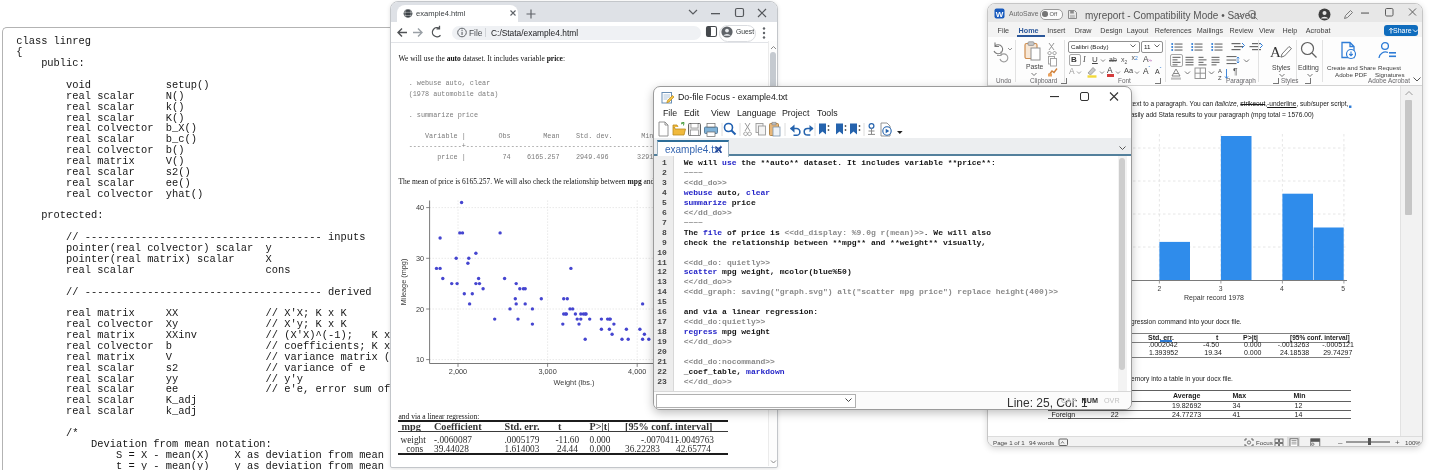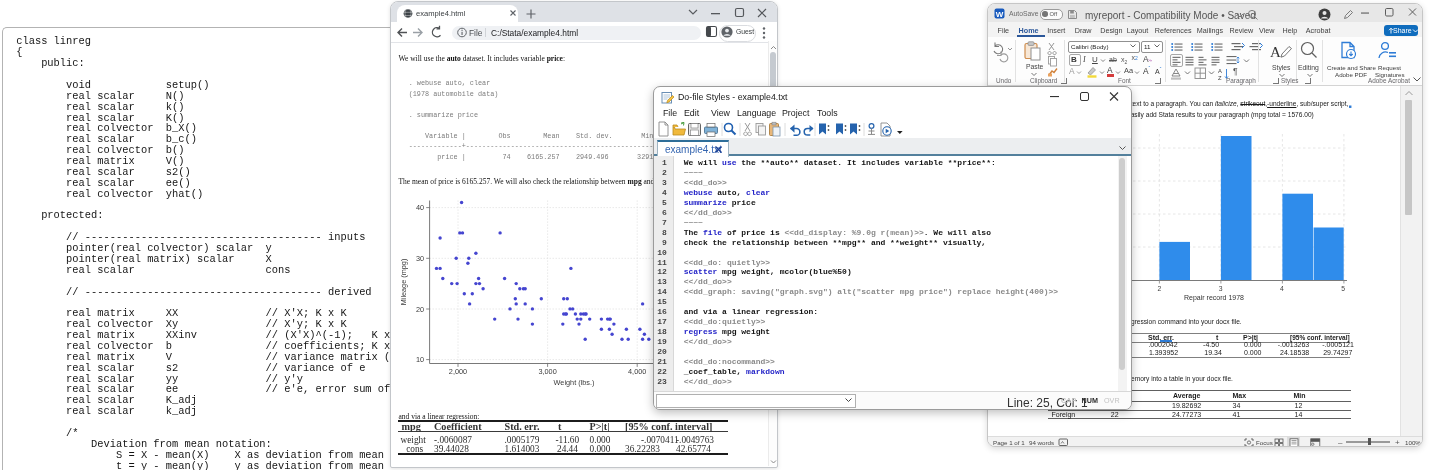--- a/index.html
+++ b/index.html
@@ -651,21 +651,21 @@
 <div class="a wsmall" style="left:407px;top:434.2px;color:#555;font-size:8px">+</div>
 <div class="a wsmall" style="left:417px;top:434.6px;color:#444">100%</div>
 </div>
 
 <div class="a" id="editor">
   <svg class="a" width="13" height="13" style="left:7px;top:4px">
 <rect x="1" y="1.5" width="9.5" height="10.5" fill="#fff" stroke="#6a8fb5" stroke-width="1"></rect>
 <path d="M2.5 4 h6.5 M2.5 6 h6.5 M2.5 8 h4" stroke="#9db8d2" stroke-width="0.8"></path>
 <path d="M6.5 9.5 L11.5 4.5 l1.5 1.5 L8 11 l-2.2 0.7 z" fill="#f5c242" stroke="#b98a1e" stroke-width="0.7"></path>
 </svg>
-<div class="a" style="left:24px;top:5px;font-size:8.8px;color:#191919">Do-file Styles - example4.txt</div>
+<div class="a" style="left:24px;top:5px;font-size:8.8px;color:#191919">Do-file Focus - example4.txt</div>
 <svg class="a" width="80" height="16" style="left:392px;top:1px">
 <rect x="4" y="8" width="9" height="1.1" fill="#333"></rect>
 <rect x="34.5" y="4.5" width="8" height="8" rx="1.5" fill="none" stroke="#333" stroke-width="1"></rect>
 <path d="M64 4.5 l8 8 m0 -8 l-8 8" stroke="#333" stroke-width="1.1"></path>
 </svg>
     <div class="a emenu" style="left:9px;top:21px">File</div>
     <div class="a emenu" style="left:30px;top:21px">Edit</div>
     <div class="a emenu" style="left:57px;top:21px">View</div>
     <div class="a emenu" style="left:83px;top:21px">Language</div>
     <div class="a emenu" style="left:128px;top:21px">Project</div>

